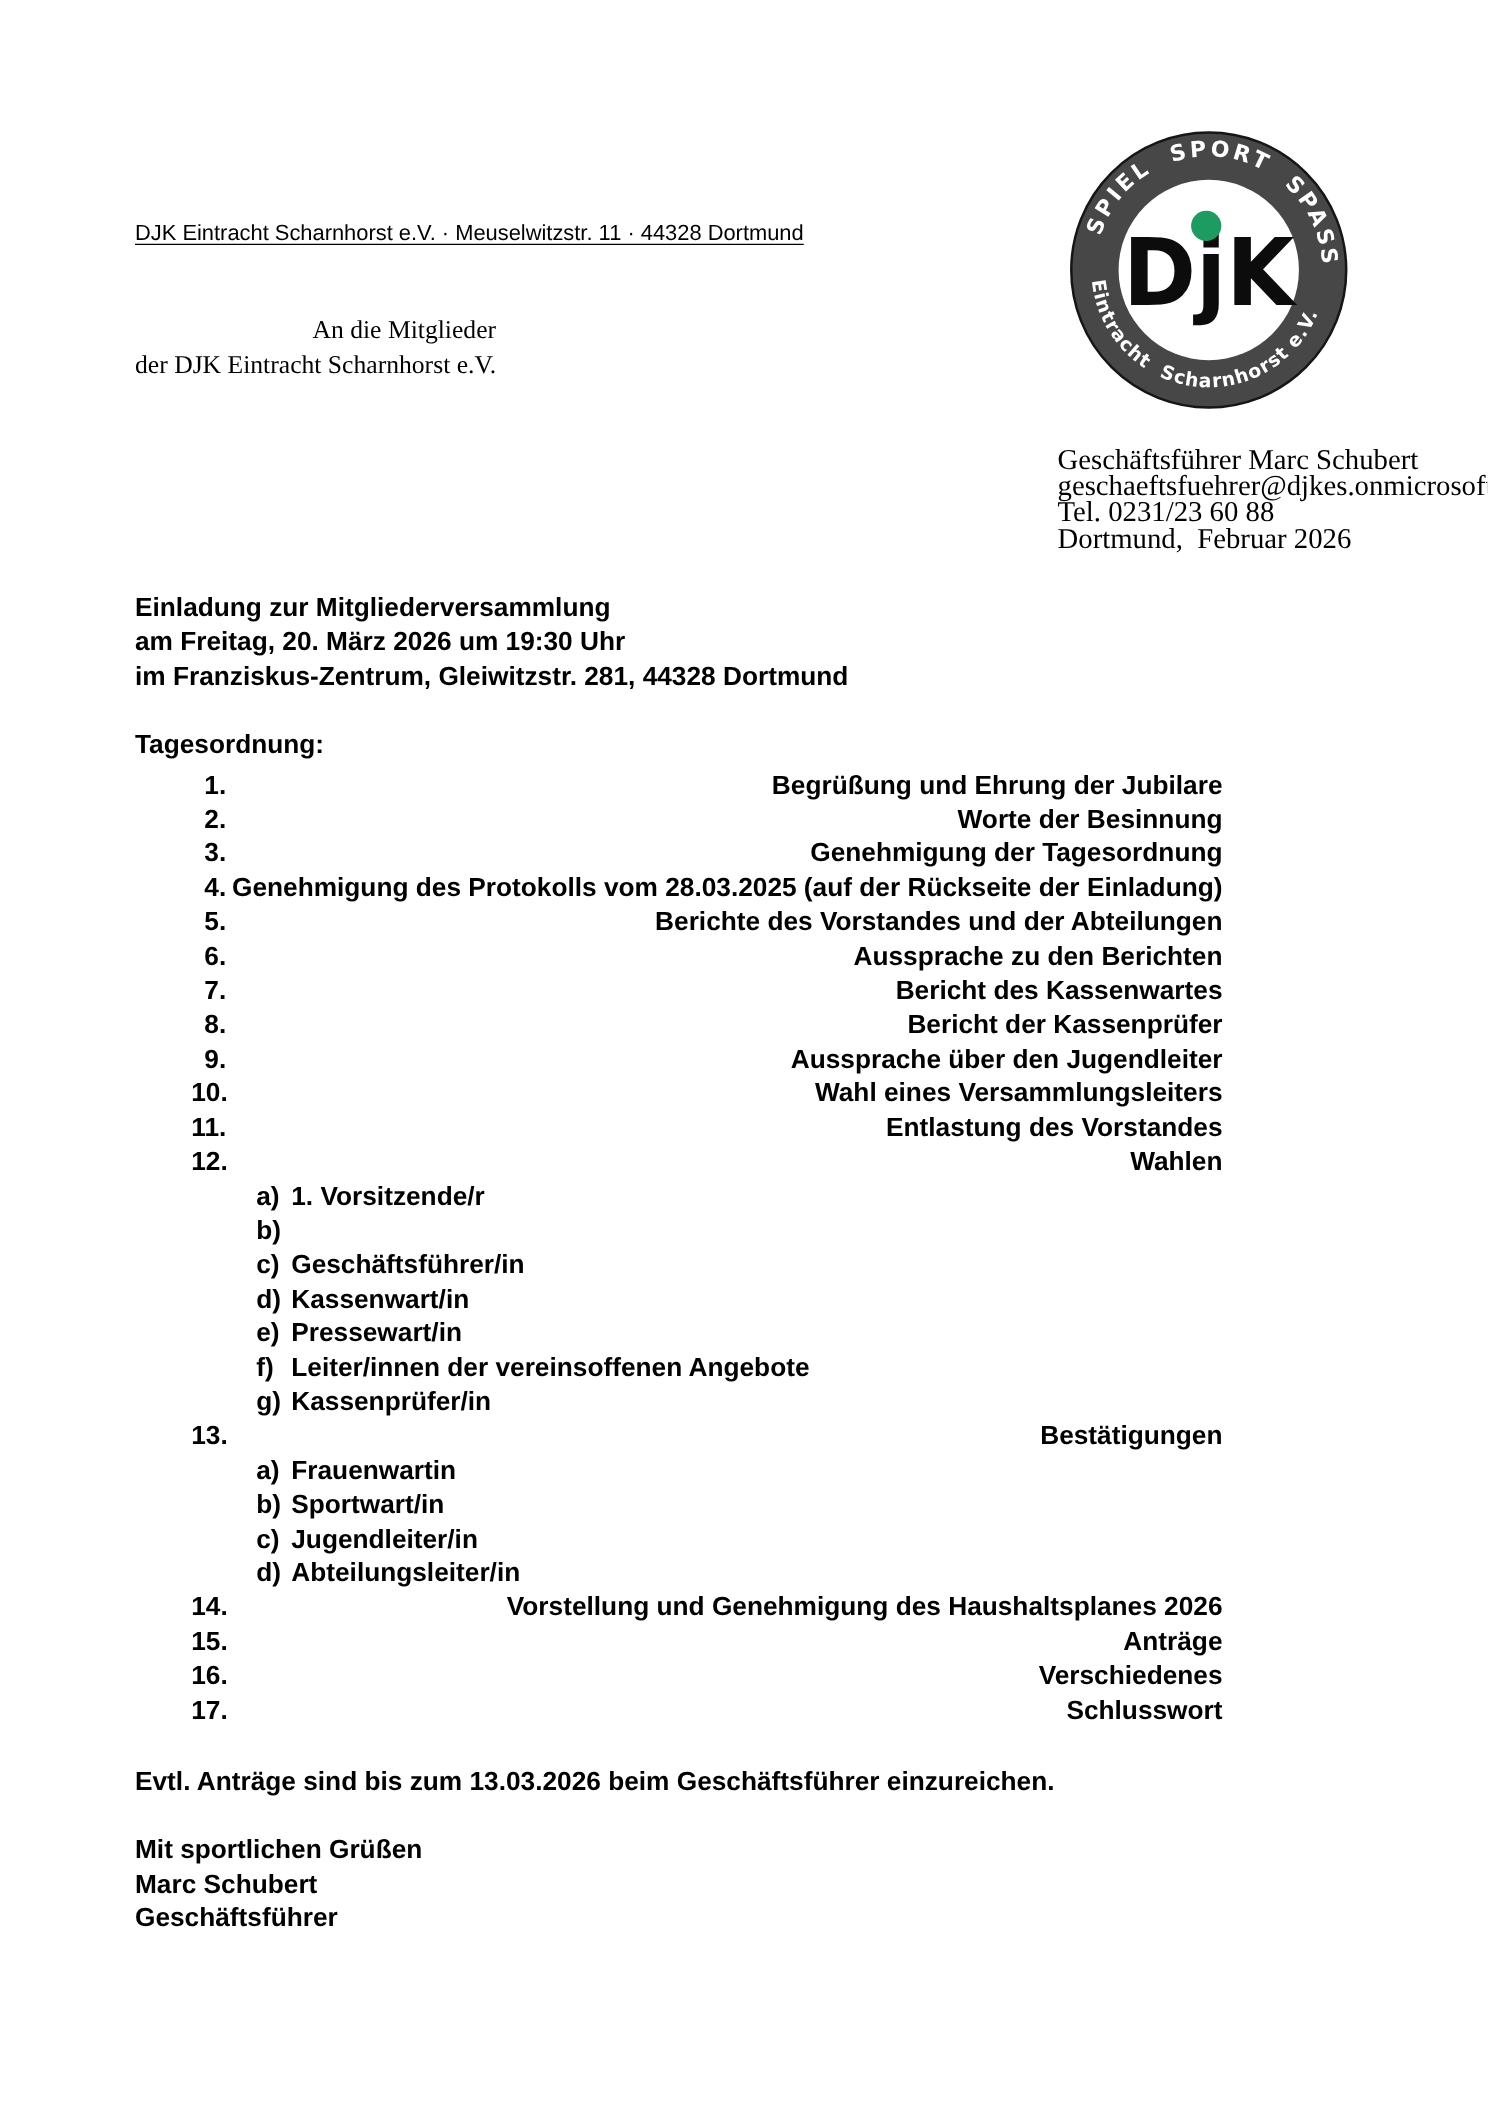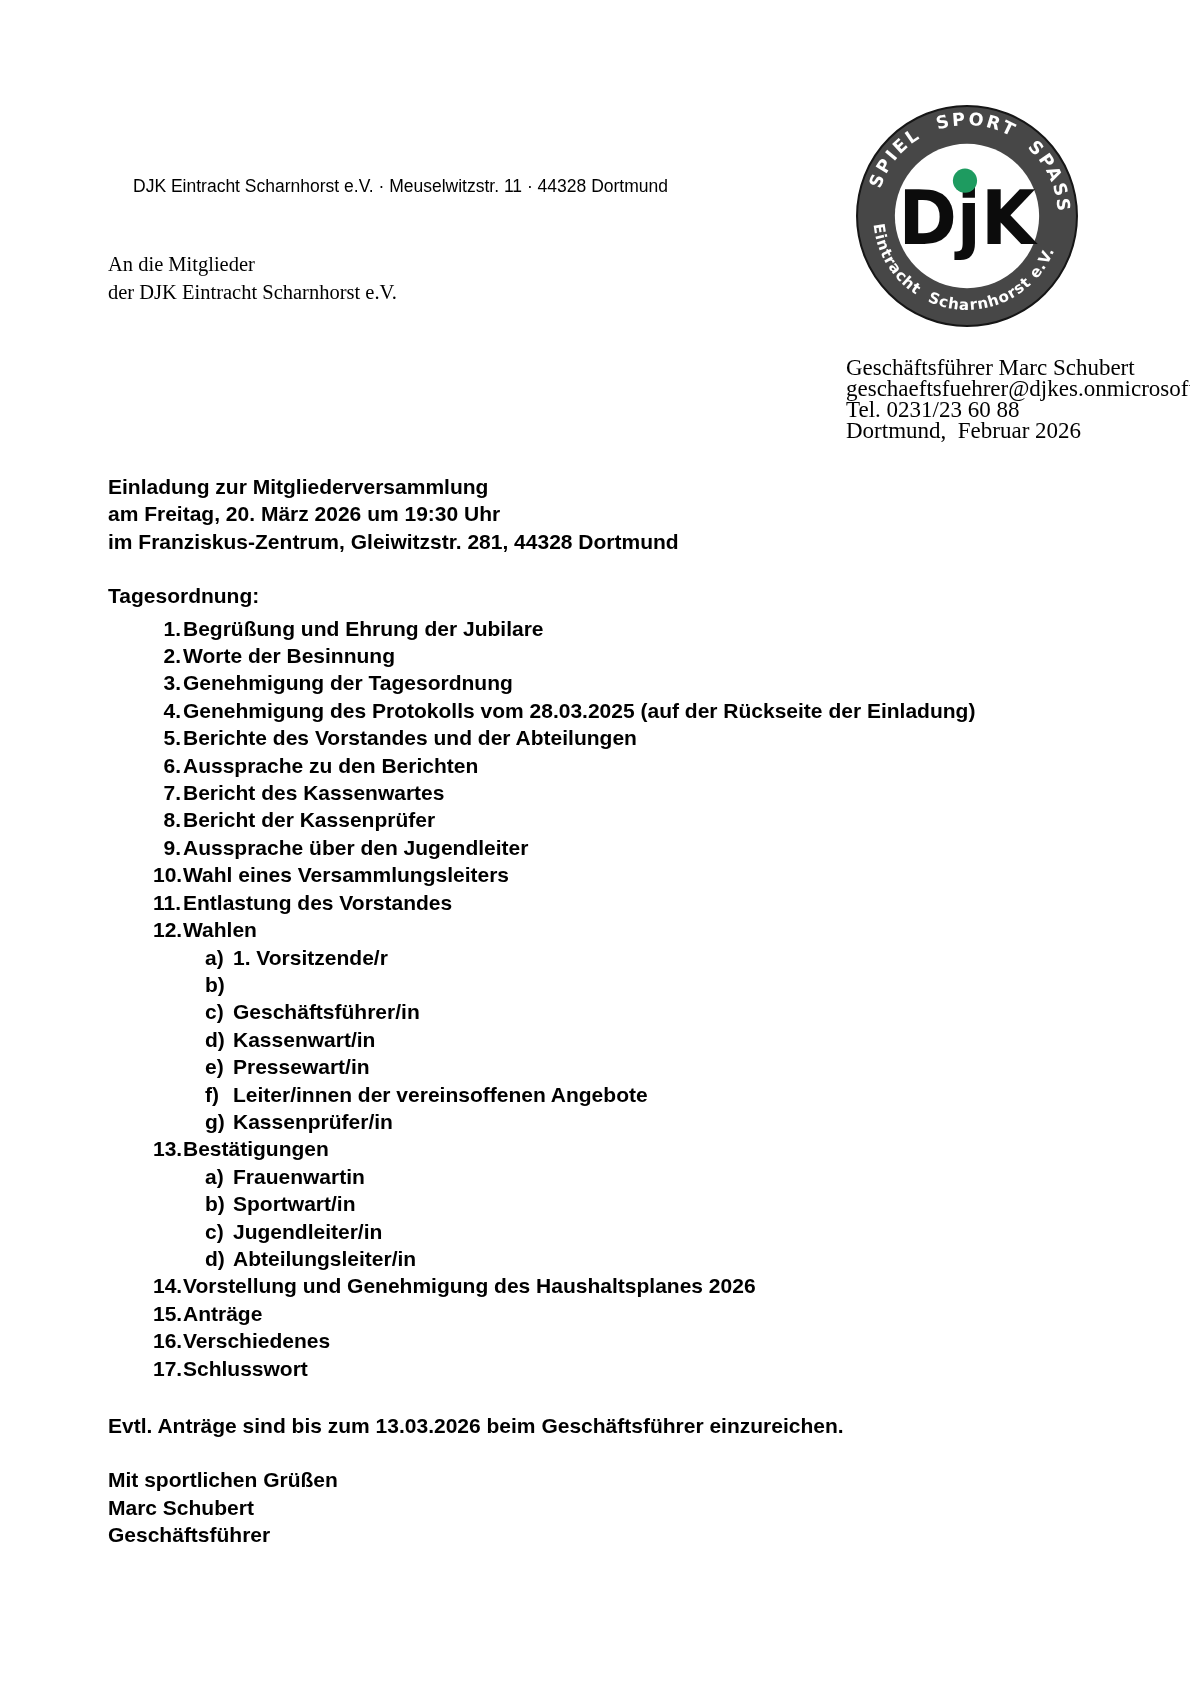--- a/index.html
+++ b/index.html
@@ -1,32 +1,32 @@
 <!DOCTYPE html>
 <html><head>
 <meta charset="utf-8">
 <style>
   html,body{margin:0;padding:0;background:#ffffff;}
   .page{position:relative;width:1190px;height:1683px;background:#ffffff;color:#000;
         font-family:"Liberation Sans",sans-serif;overflow:hidden;}
   .sender{position:absolute;left:108px;top:176px;font-size:17.5px;
-          text-underline-offset:3px;white-space:pre;margin-left:25px;}
+          text-decoration:underline;text-underline-offset:3px;white-space:pre;}
   .recipient{position:absolute;left:108px;top:250px;
-             font-family:"Liberation Serif",serif;font-size:20.5px;line-height:28px;white-space:pre;}
+             font-family:"Liberation Serif",serif;font-size:20.5px;line-height:28px;white-space:pre;text-align:right;}
   .logo{position:absolute;left:854px;top:103px;width:226px;height:226px;}
   .contact{position:absolute;left:846px;top:357px;
            font-family:"Liberation Serif",serif;font-size:23px;line-height:21px;white-space:pre;}
   .main{position:absolute;left:108px;top:473px;width:870px;
         font-weight:bold;font-size:21px;line-height:27.4px;}
   .spacer{height:27px;}
   .agenda{margin-top:5px;}
   .row{display:flex;}
   .row .num{flex:0 0 30px;width:30px;margin-left:45px;text-align:right;
             padding-right:2px;box-sizing:border-box;}
-  .row .txt{flex:1 1 auto;min-width:0;max-width:795px;}
+  .row .txt{flex:1 1 auto;min-width:0;max-width:795px;text-align:right;}
   .subrow{display:flex;}
   .subrow .letter{flex:0 0 28px;margin-left:97px;}
   .subrow .txt{flex:1 1 auto;min-width:0;}
 </style>
 </head>
 <body>
 
 <div class="page">
 
   <div class="sender">DJK Eintracht Scharnhorst e.V. · Meuselwitzstr. 11 · 44328 Dortmund</div>

